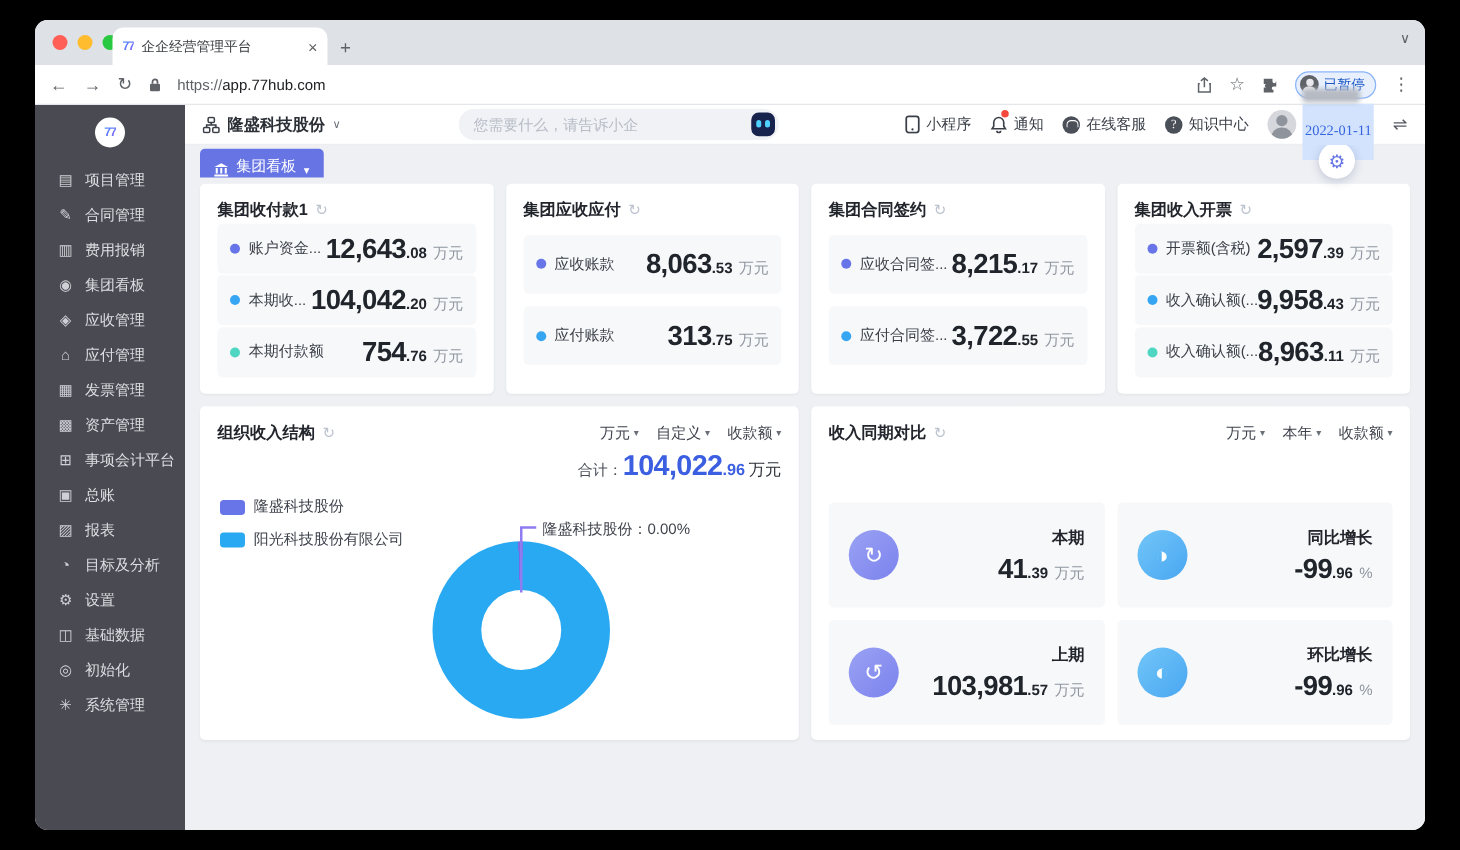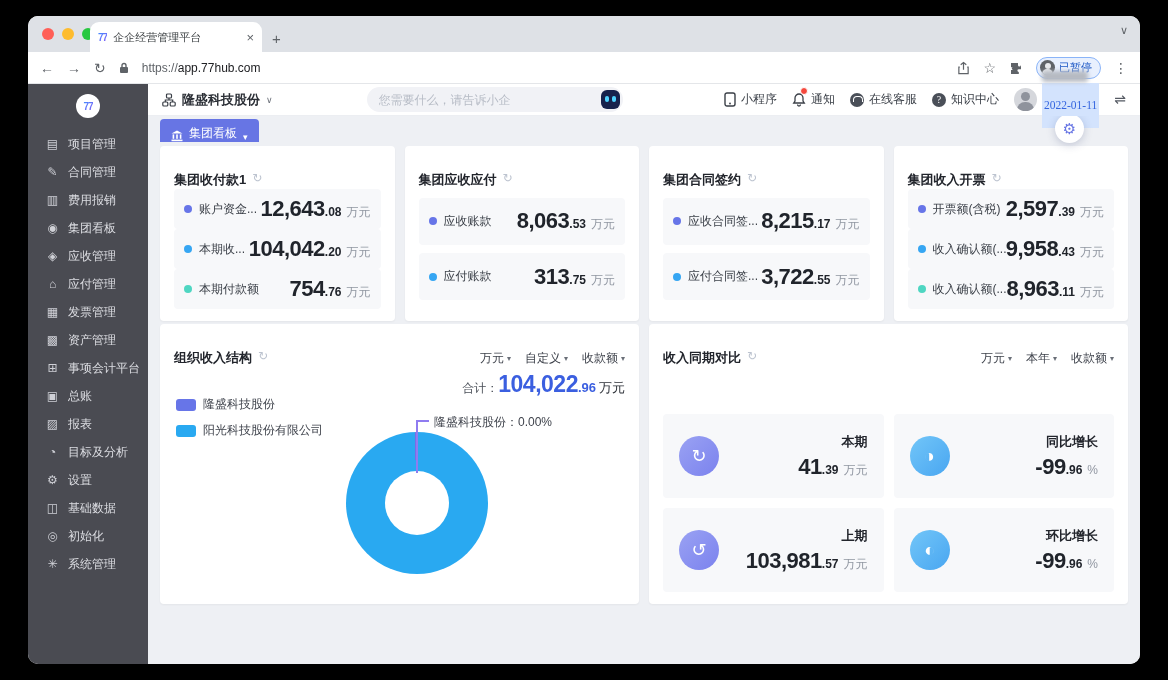--- a/index.html
+++ b/index.html
@@ -87,21 +87,21 @@
                   margin-top:3px; cursor:pointer; }
   .board-switch .bs-caret { font-size:9px; }
   .gear-fab { position:absolute; top:-2px; right:56px; width:29px; height:29px; border-radius:50%;
               background:#fff; box-shadow:0 2px 8px rgba(60,70,120,.25); display:flex;
               align-items:center; justify-content:center; color:#6775e4; font-size:15px; z-index:5; }
 
   .row1 { display:grid; grid-template-columns:repeat(4,1fr); gap:10px; height:168px; }
   .row2 { display:grid; grid-template-columns:1fr 1fr; gap:10px; height:252px; margin-top:10px; }
   .card { background:#fff; border-radius:4px; padding:12px 14px; box-shadow:0 1px 2px rgba(31,35,41,.05);
           display:flex; flex-direction:column; min-width:0; }
-  .card-head { display:flex; gap:6px;margin-top:13px; }
+  .card-head { display:flex; align-items:center; gap:6px; }
   .card-title { font-size:13px; font-weight:700; color:#22252c; }
   .refresh { font-size:12px; color:#bcc3cf; }
   .filters { margin-left:auto; display:flex; gap:14px; }
   .filter { font-size:12px; color:#3f434c; display:flex; align-items:center; gap:3px; cursor:pointer; }
   .filter .f-caret { font-size:8px; color:#6a6f78; }
 
   .rows { flex:1; display:flex; flex-direction:column; justify-content:space-evenly; }
   .metric-row { background:#f7f8fa; border-radius:4px; display:flex; align-items:center;
                 padding:0 10px; min-width:0; }
   .rows3 .metric-row { height:40px; }

